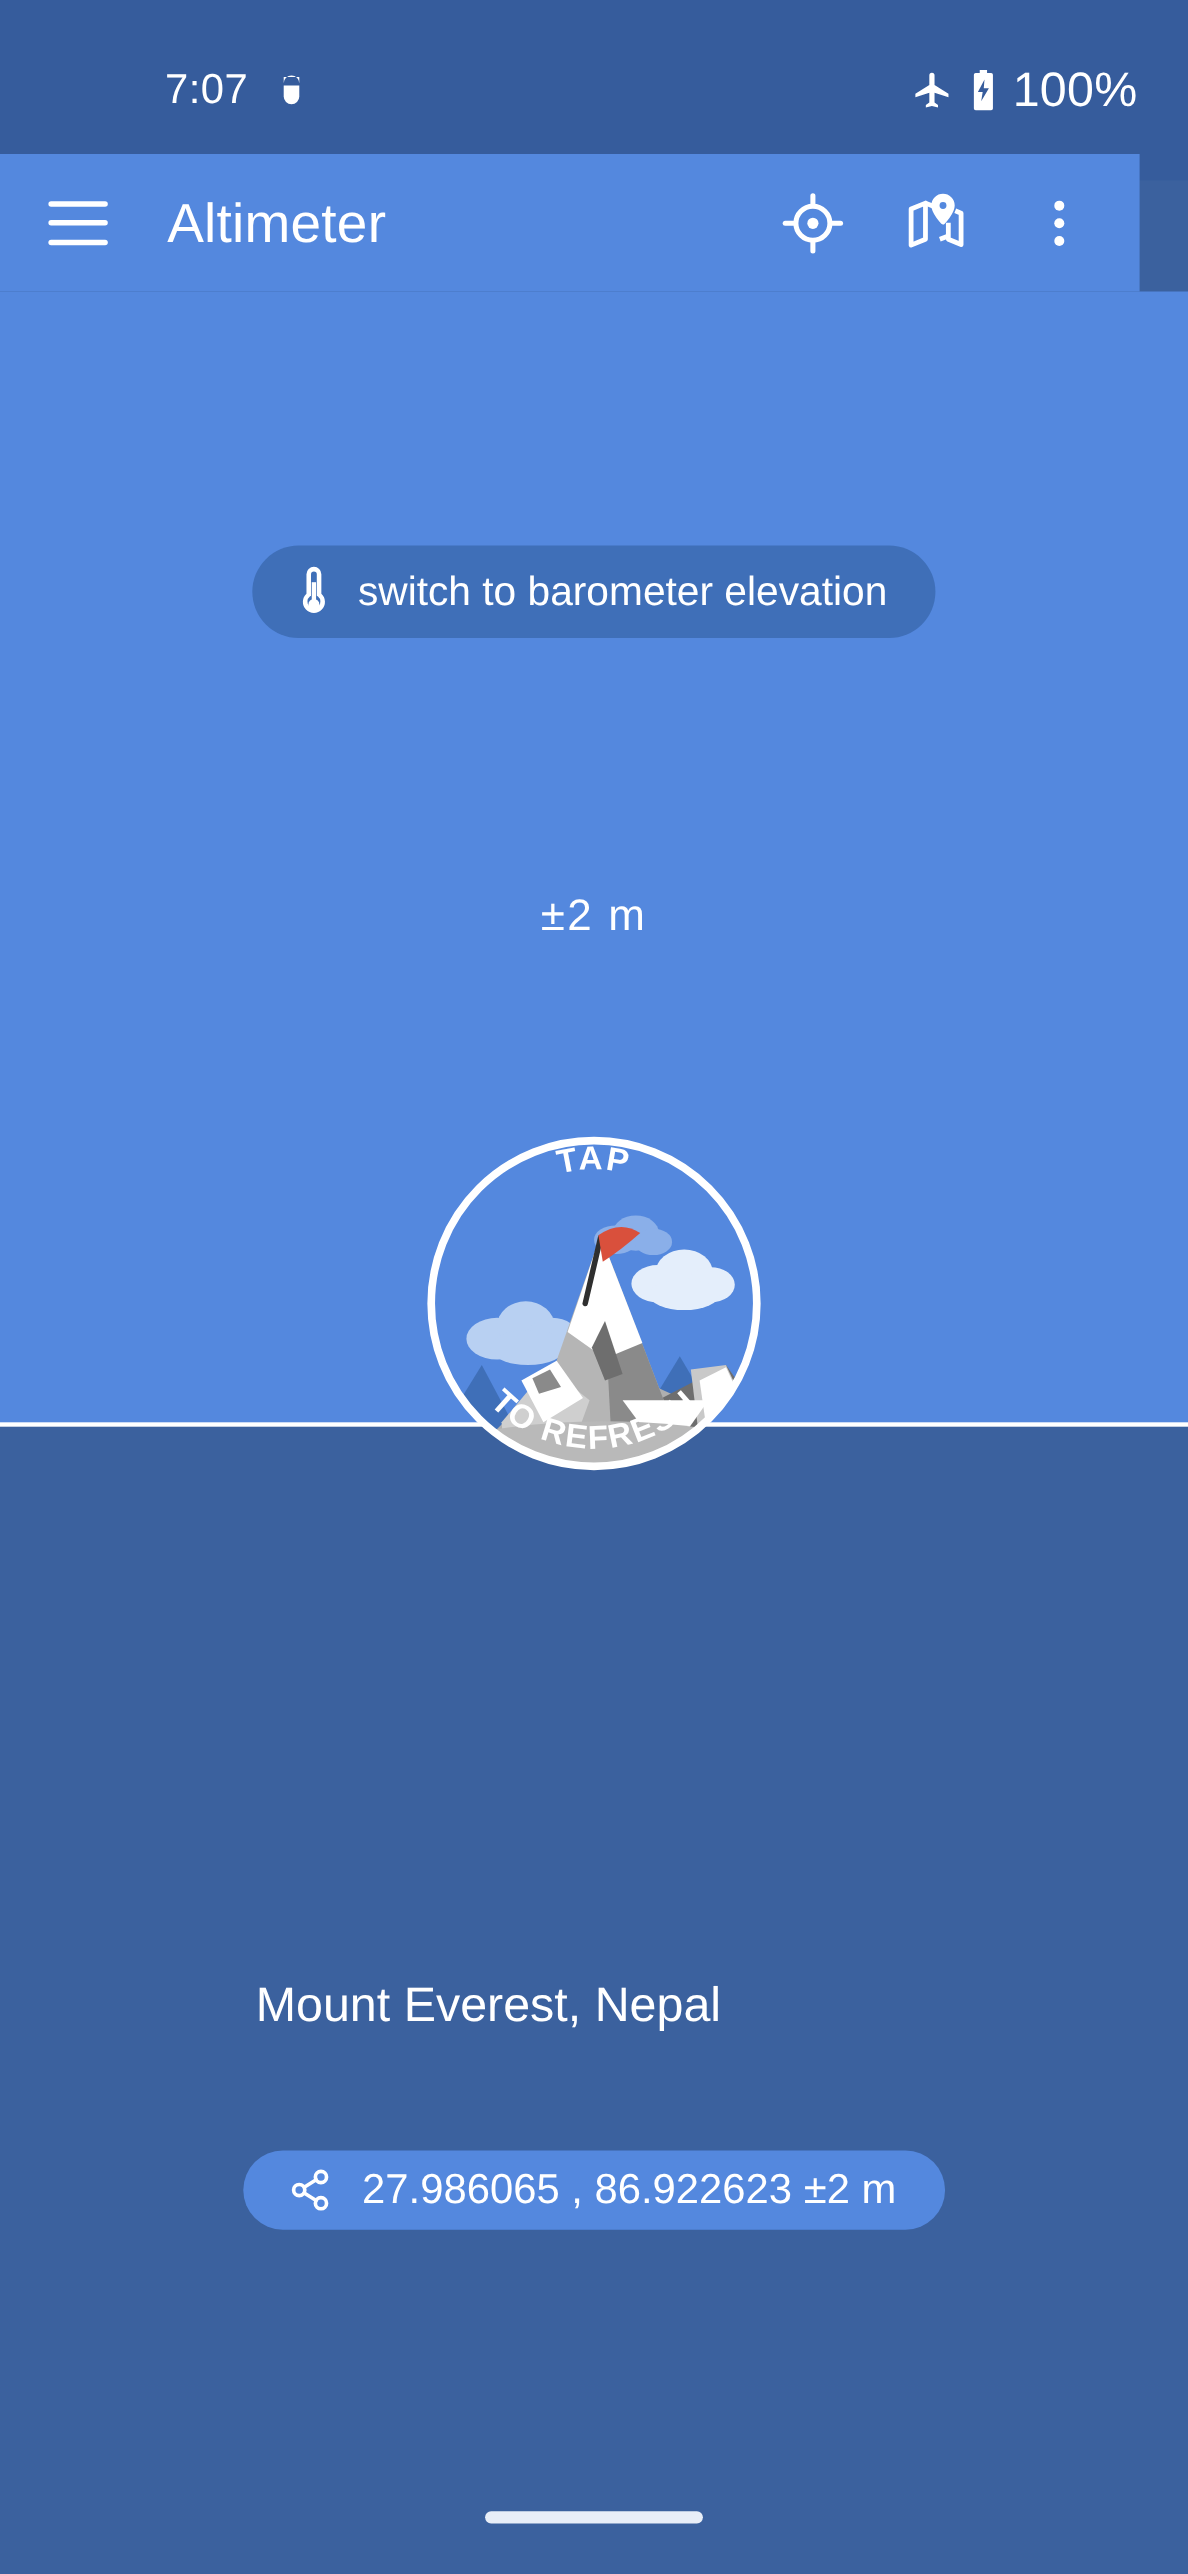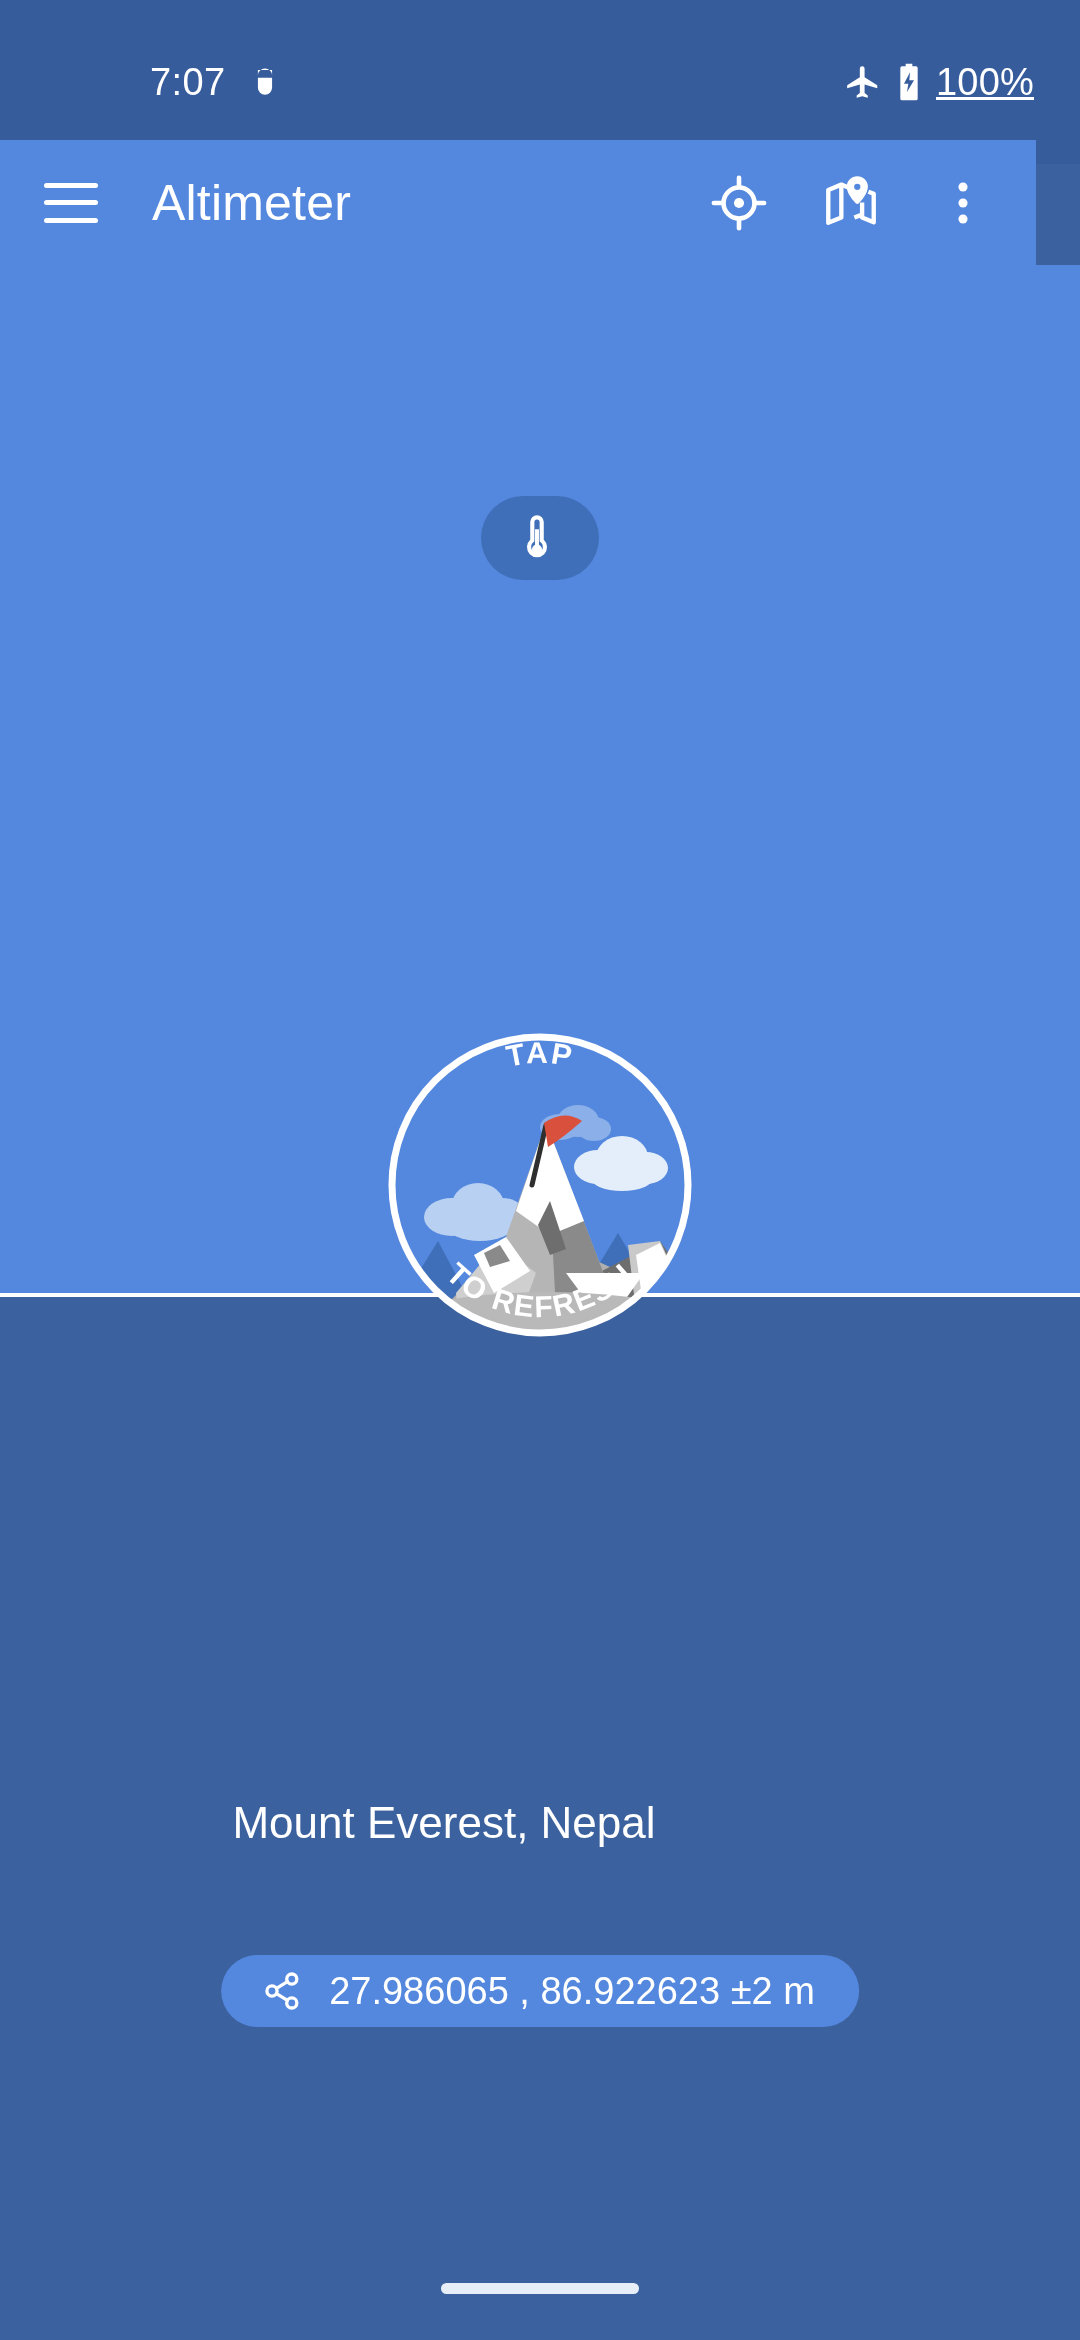--- a/index.html
+++ b/index.html
@@ -14,21 +14,21 @@
   
   .statusbar{
     position:absolute; left:0; top:0; width:1080px; height:164px;
     background:#365C9C; color:#fff;
     display:flex; align-items:center; justify-content:space-between;
     padding:0 46px 0 150px;
   }
   .sb-left{ display:flex; align-items:center; gap:22px; }
   .sb-right{ display:flex; align-items:center; gap:14px; }
   .sb-clock{ font-size:38px; font-weight:500; letter-spacing:.4px; }
-  .sb-batt{ font-size:38px; font-weight:500; letter-spacing:.2px;text-decoration:underline; }
+  .sb-batt{ font-size:44px; font-weight:500; letter-spacing:.2px; }
   .ic{ display:inline-block; line-height:0; }
 
   
   .appbar{
     position:absolute; left:0; top:140px; width:1036px; height:125px;
     background:#5488DE; display:flex; align-items:center;
     padding:0 36px 0 44px;
   }
   .hamburger{ width:54px; height:40px; display:flex; flex-direction:column;
               justify-content:space-between; cursor:pointer; }
@@ -184,22 +184,24 @@
   </div>
 
   <div class="chip-baro">
     <span class="ic">
       <svg width="36" height="48" viewBox="0 0 14 22" fill="#fff">
         <path d="M7 0.6a3.1 3.1 0 0 0-3.1 3.1v8.1a4.6 4.6 0 1 0 6.2 0V3.7A3.1 3.1 0 0 0 7 0.6zm0 1.9a1.2 1.2 0 0 1 1.2 1.2v8.9l.5.4a2.7 2.7 0 1 1-3.4 0l.5-.4V3.7A1.2 1.2 0 0 1 7 2.5z"></path>
         <circle cx="7" cy="16.3" r="2.3"></circle>
         <rect x="6.1" y="7" width="1.8" height="8"></rect>
       </svg>
     </span>
-  </div>
-
+    <span class="label">switch to barometer elevation</span>
+  </div>
+
+  <div class="accuracy">±2  m</div>
 
   <div class="badge">
     <svg width="360" height="360" viewBox="0 0 360 360">
       <defs>
         <path id="arcTop" d="M 58 180 A 122 122 0 0 1 302 180" fill="none"></path>
         <path id="arcBottom" d="M 48 180 A 132 132 0 0 0 312 180" fill="none"></path>
         <clipPath id="circClip">
             <circle cx="180" cy="180" r="148"></circle>
           </clipPath>
       </defs>

